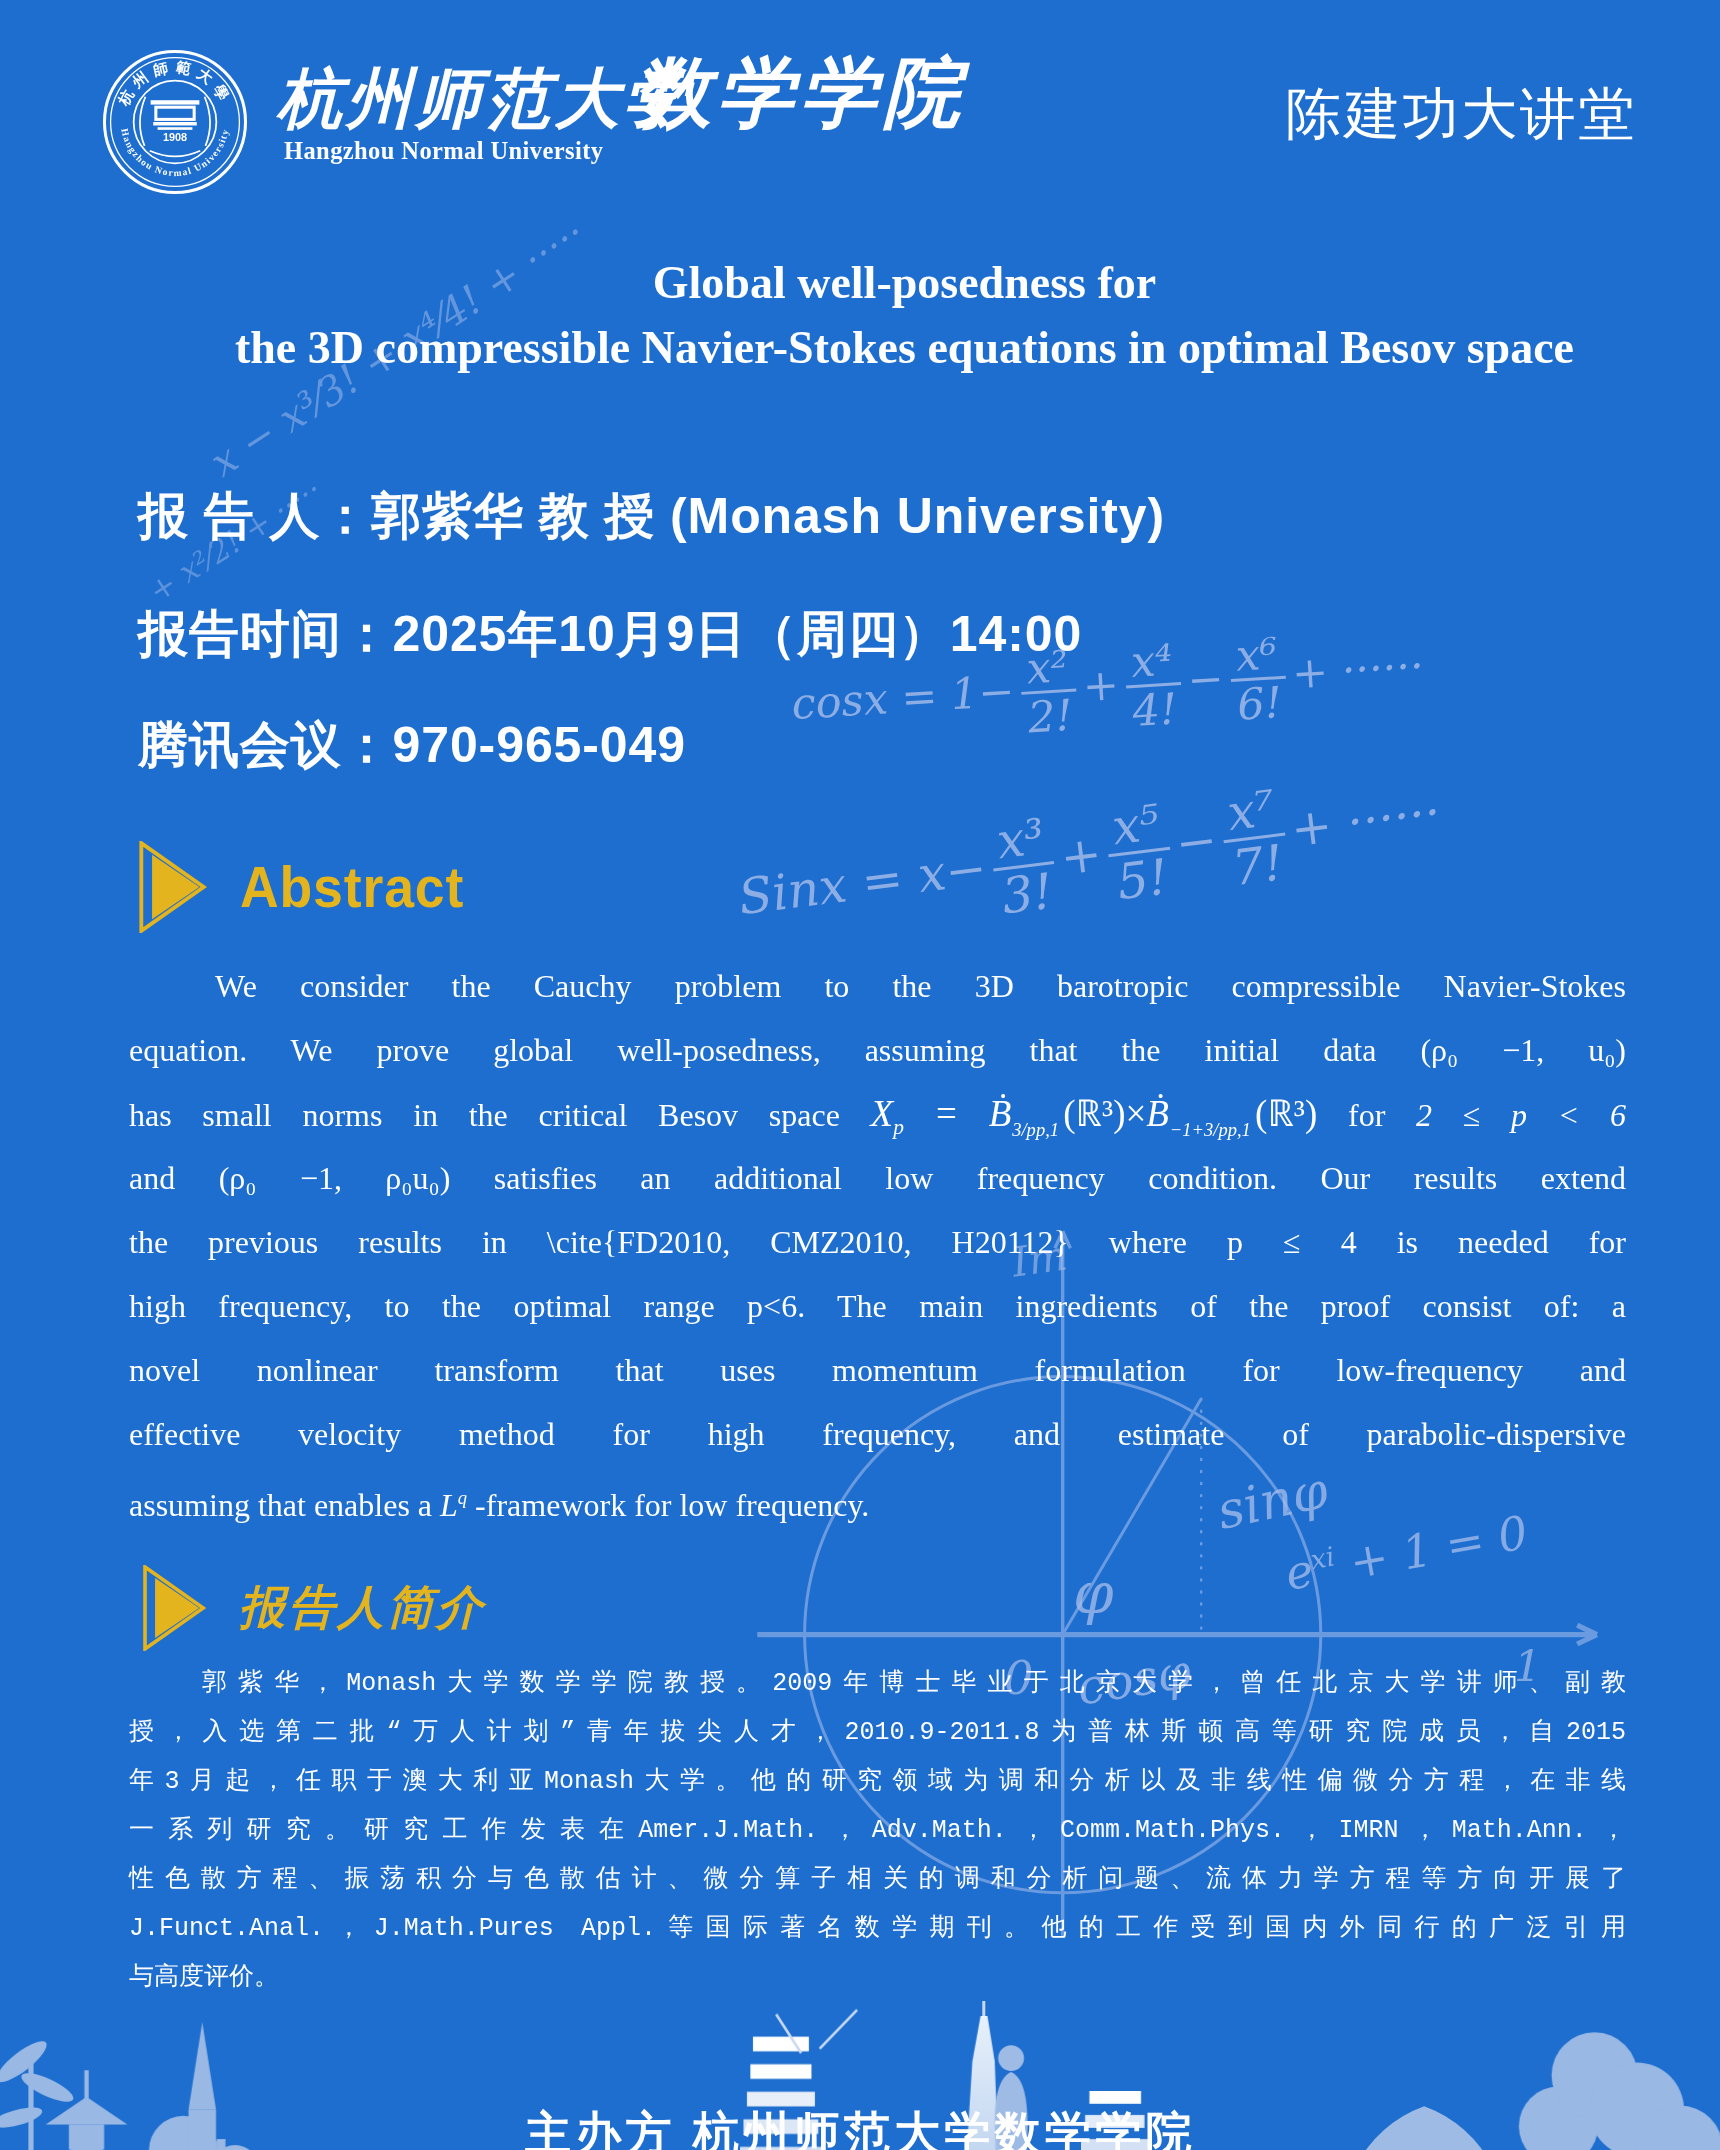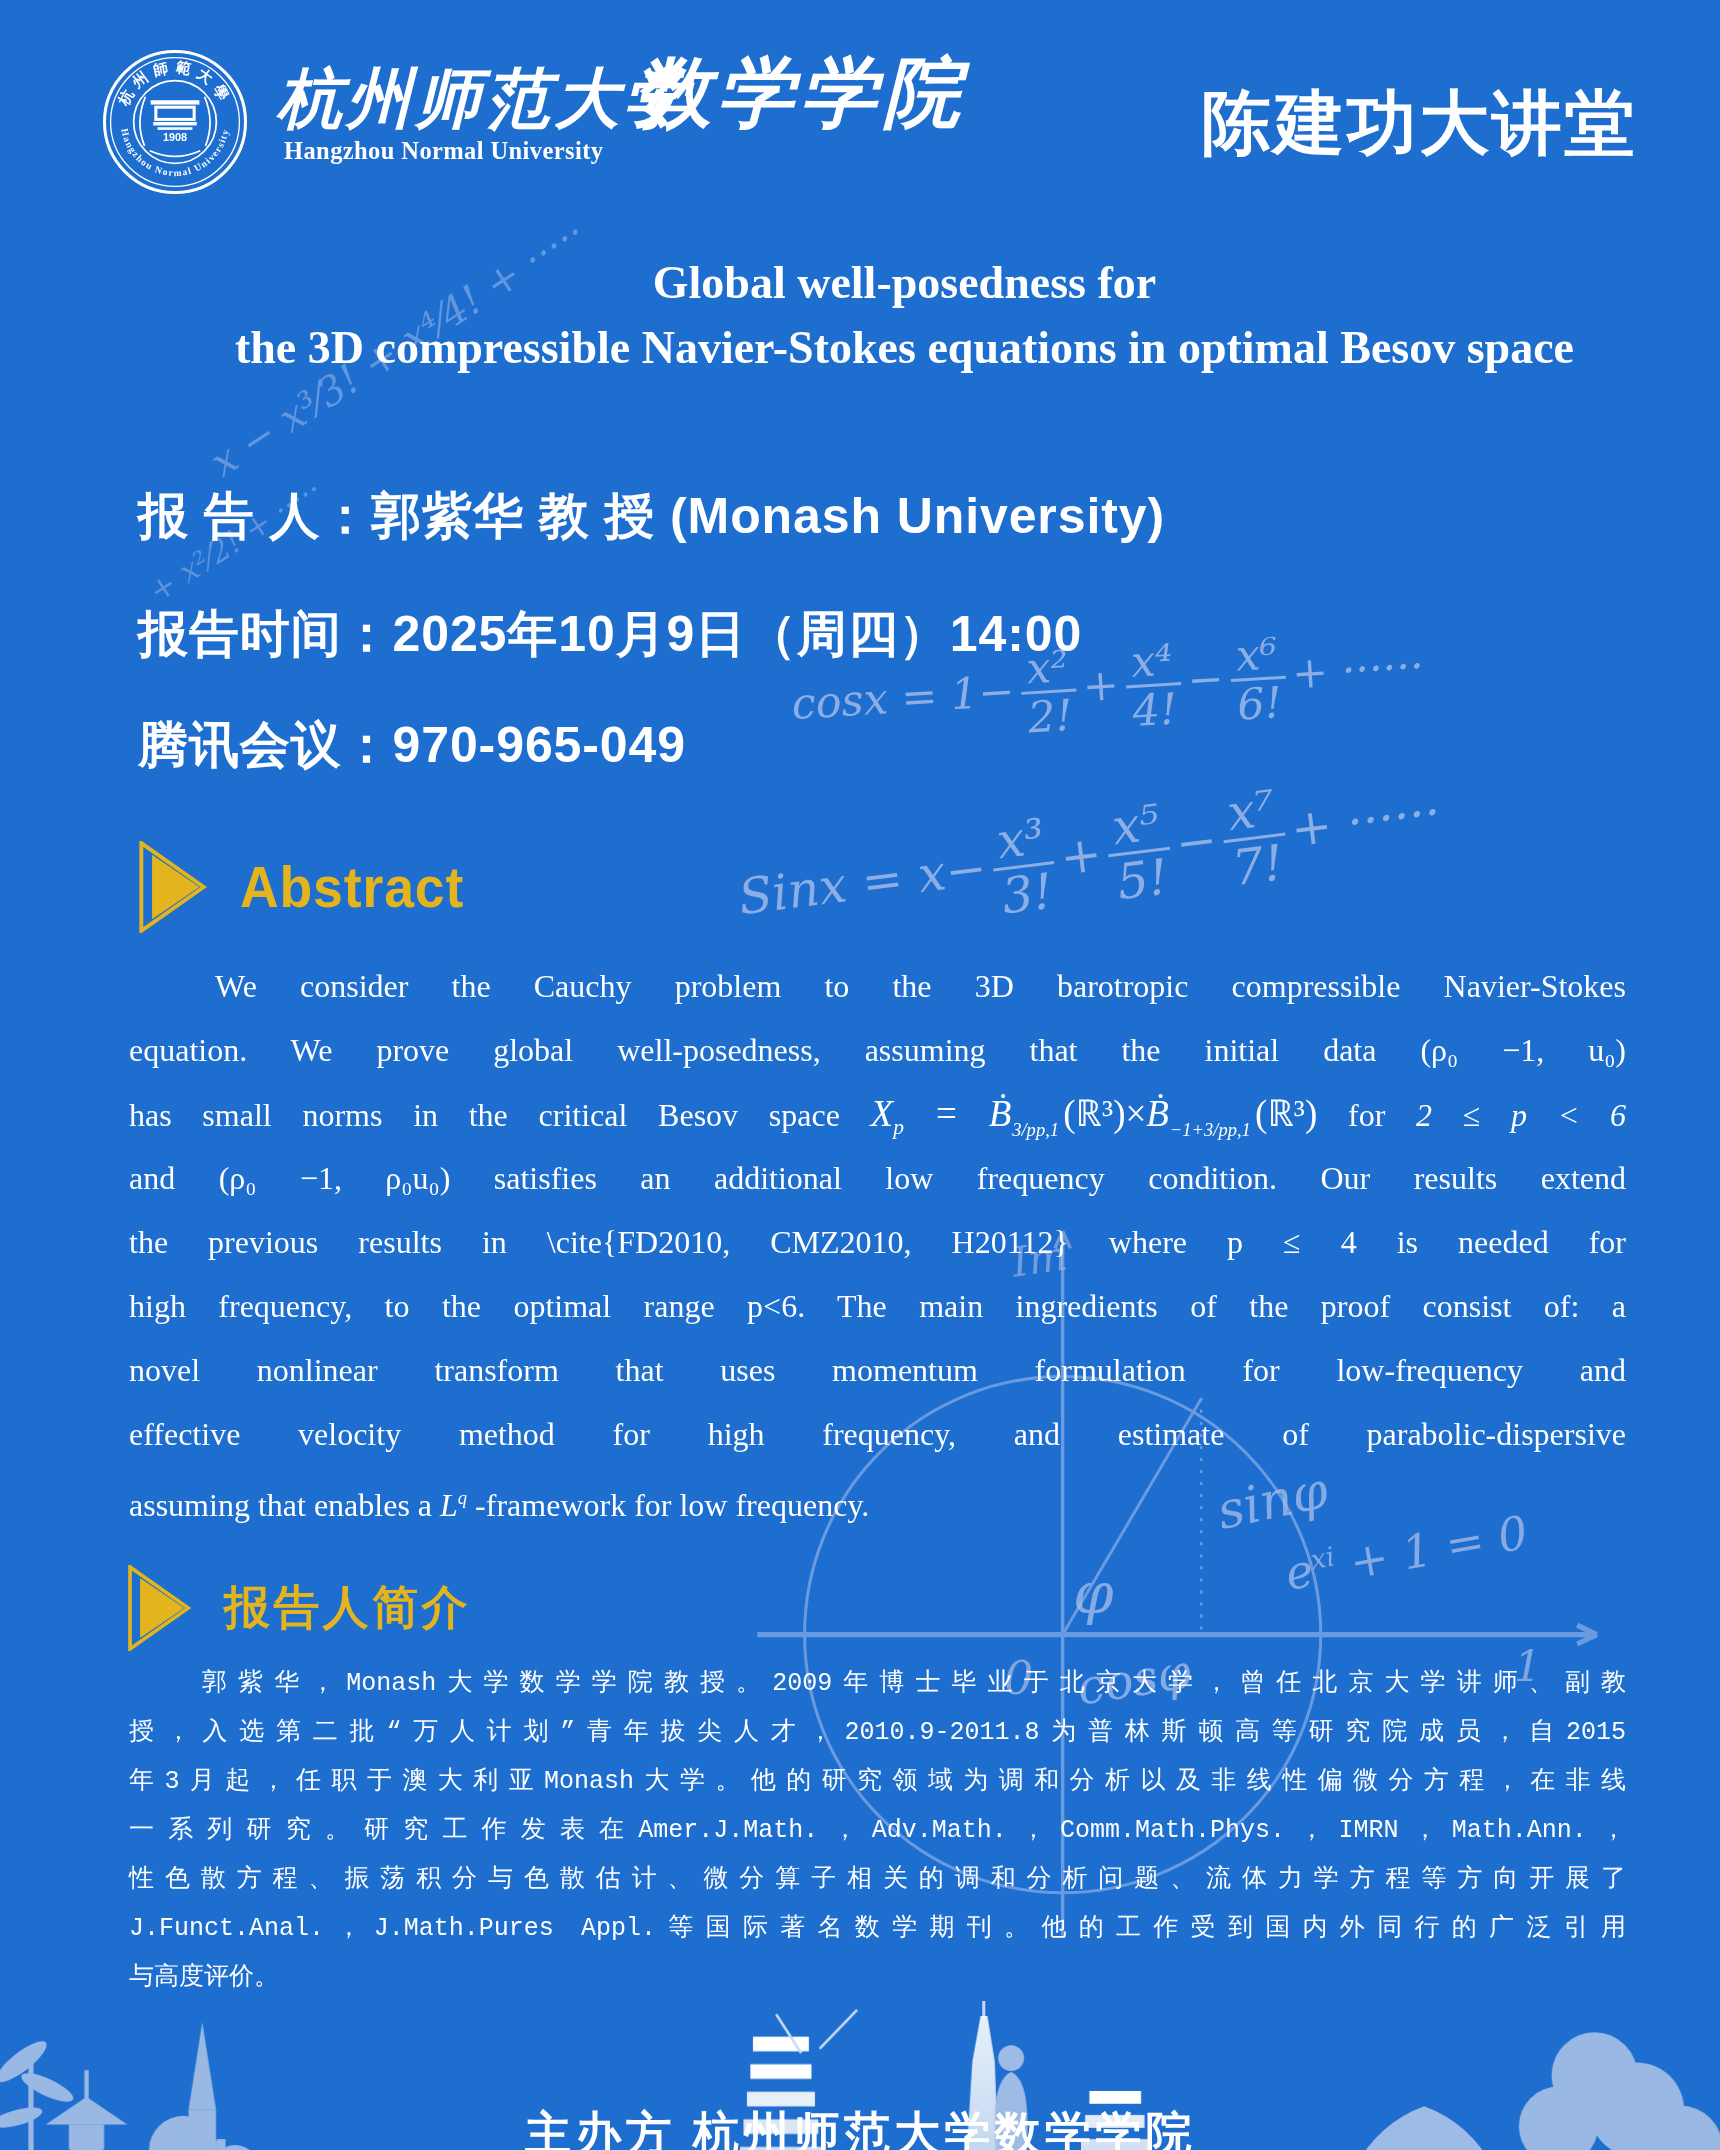--- a/index.html
+++ b/index.html
@@ -19,36 +19,36 @@
 
   
   #logo{left:101px;top:48px;width:148px;height:148px;}
   .callig{
     font-family:"DejaVu Serif",serif;font-weight:bold;font-style:italic;
     white-space:nowrap;
   }
   #univ-zh{left:277px;top:55px;font-size:65px;letter-spacing:4.3px;}
   #univ-en{left:284px;top:137px;font-family:"Liberation Serif",serif;font-weight:bold;font-size:24.5px;letter-spacing:0.4px;}
   #school-zh{left:634px;top:42px;font-size:77px;letter-spacing:6px;}
-  #lecture-series{right:84px;top:77px;font-family:"Liberation Serif",serif;font-weight:bold;font-size:70px;letter-spacing:2.6px;white-space:nowrap;text-align:right;}
+  #lecture-series{right:84px;top:77px;font-family:"Liberation Serif",serif;font-weight:normal;font-size:56px;letter-spacing:2.6px;white-space:nowrap;text-align:right;}
 
   
   #title{left:0;top:250px;width:1721px;text-align:center;
     font-family:"Liberation Serif",serif;font-weight:bold;font-size:46px;line-height:65px;margin-left:44px;}
 
   
   .info-line{left:138px;font-weight:bold;font-size:50px;white-space:nowrap;letter-spacing:0.9px;}
   #speaker-line{top:483px;}
   #time-line{top:601px;}
   #meeting-line{top:712px;}
 
   
   .section-head{display:flex;align-items:center;gap:31px;}
   #abstract-head{left:139px;top:841px;}
-  #bio-head{left:128px;top:1565px;}
+  #bio-head{left:143px;top:1565px;font-style:italic;}
   .head-label{color:var(--gold);font-weight:bold;}
   #abstract-label{font-size:57px;letter-spacing:0.9px;transform:scaleX(.94);transform-origin:left;}
   #bio-label{font-size:46px;letter-spacing:3.4px;}
 
   
   #abstract-body{left:129px;top:954px;width:1497px;
     font-family:"Liberation Serif",serif;font-size:32px;}
   .jline{height:64px;line-height:64px;text-align:justify;text-align-last:justify;white-space:nowrap;}
   .aline{height:64px;line-height:64px;}
   .indent1{padding-left:86px;}

